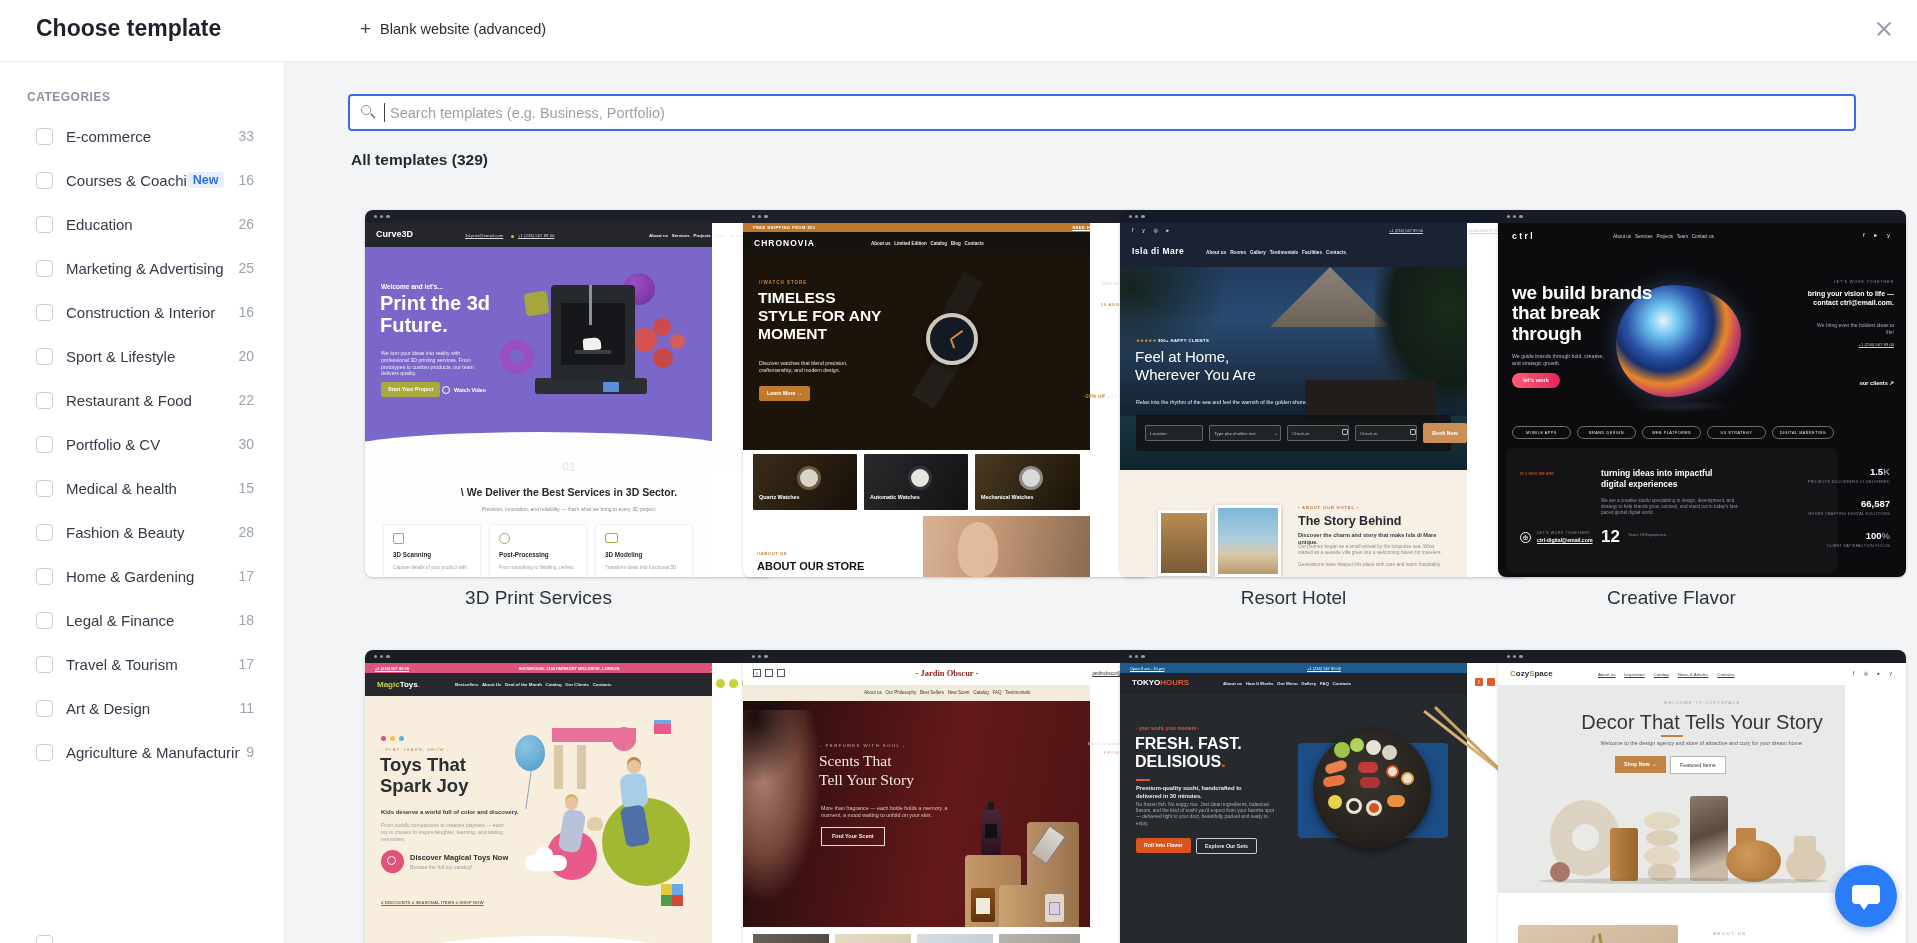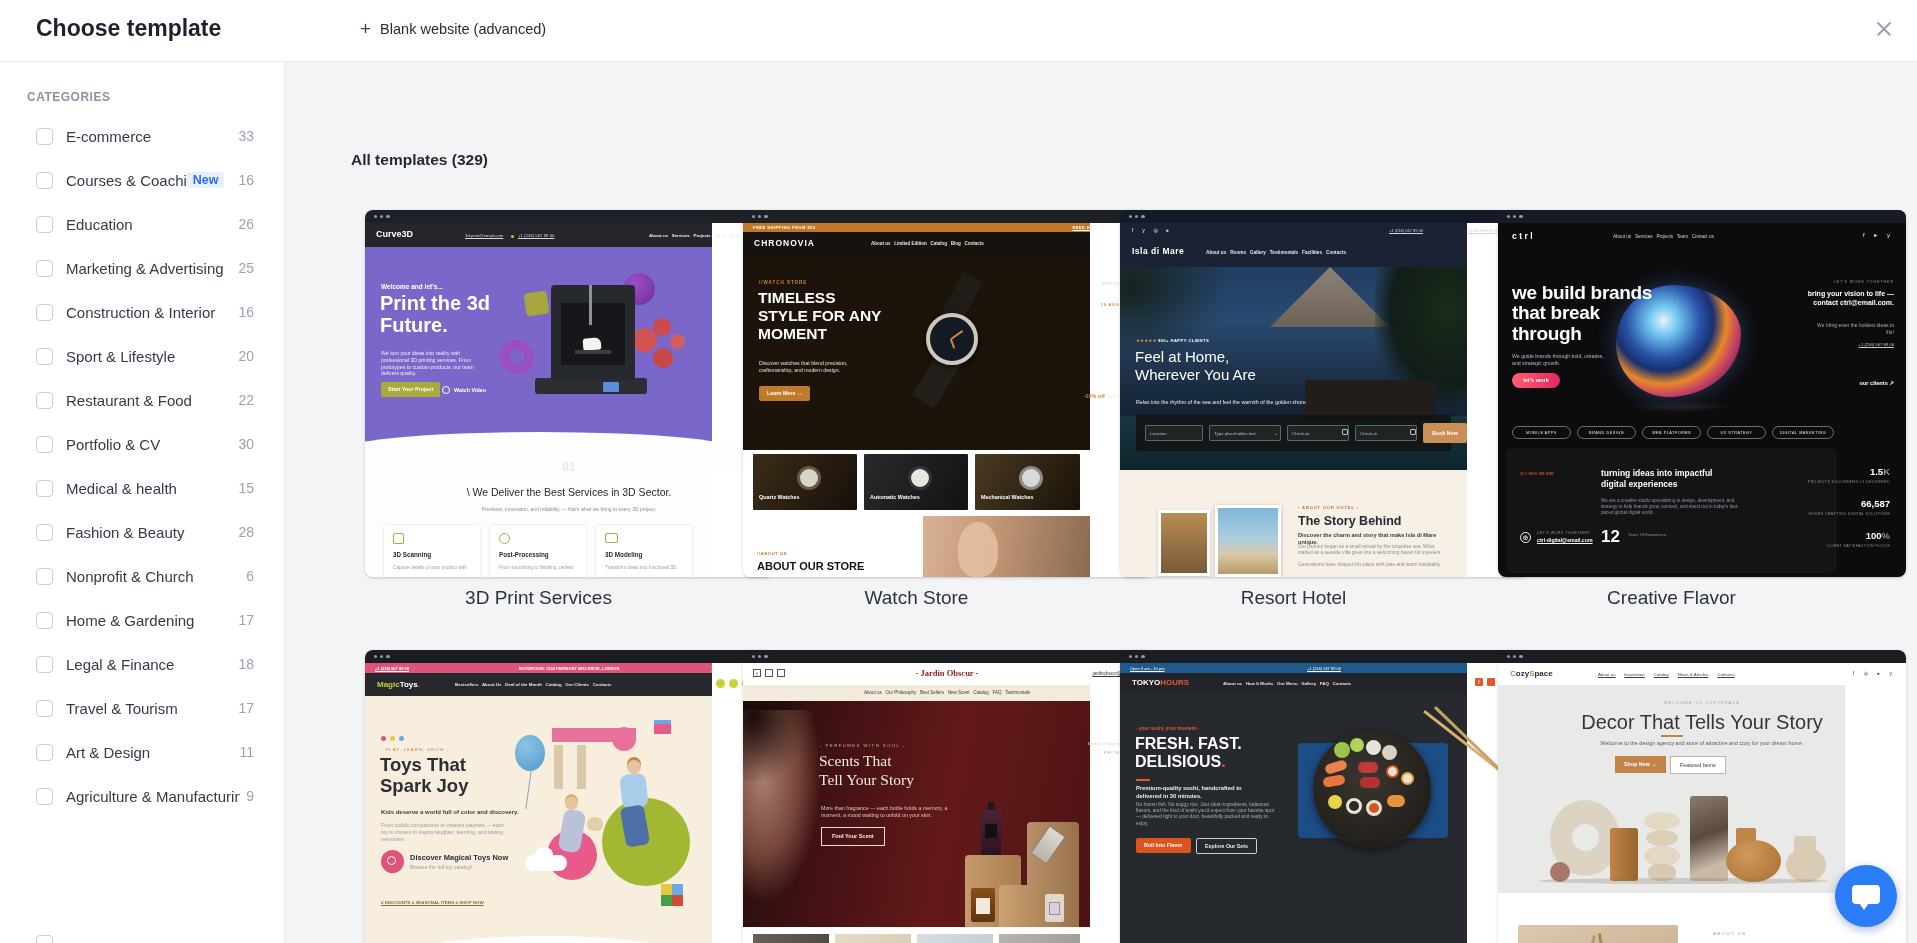--- a/index.html
+++ b/index.html
@@ -111,25 +111,20 @@
       <span class="cl">Medical &amp; health</span>
       <span class="cc">15</span>
     </div>
   <div class="cat">
       <span class="cb"></span>
       <span class="cl">Fashion &amp; Beauty</span>
       <span class="cc">28</span>
     </div>
   <div class="cat">
       <span class="cb"></span>
-      <span class="cl">Nonprofit &amp; Church</span>
-      <span class="cc">6</span>
-    </div>
-  <div class="cat">
-      <span class="cb"></span>
       <span class="cl">Home &amp; Gardening</span>
       <span class="cc">17</span>
     </div>
   <div class="cat">
       <span class="cb"></span>
       <span class="cl">Legal &amp; Finance</span>
       <span class="cc">18</span>
     </div>
   <div class="cat">
       <span class="cb"></span>
@@ -143,20 +138,25 @@
     </div>
   <div class="cat">
       <span class="cb"></span>
       <span class="cl">Agriculture &amp; Manufacturing</span>
       <span class="cc">9</span>
     </div>
   <span class="cbpart"></span>
 </aside>
 
 <main class="mn">
+  <div class="sw">
+    <input type="text" placeholder="Search templates (e.g. Business, Portfolio)" style="">
+    <span class="sicon"></span>
+    <span class="caret"></span>
+  </div>
   <div class="allh">All templates (329)</div>
 
   <section class="tpl" style="left:80px;top:148px">
     <div class="pv">
       <div class="chrome">
           <i></i>
           <i></i>
           <i></i>
         </div>
       <div class="abs" style="left:0;top:13px;width:347px;height:24px;background:#24262b"></div>
@@ -185,21 +185,21 @@
       <p class="t" style="left:16px;top:73px;font-size:6.5px;font-weight:700;color:#fff">Welcome and let's...</p>
       <p class="t" style="left:15px;top:83px;width:118px;font-size:20px;font-weight:700;color:#fff;line-height:1.08">Print the 3d Future.</p>
       <p class="t" style="left:16px;top:140px;width:108px;font-size:5.2px;color:rgba(255,255,255,.88)">We turn your ideas into reality with professional 3D printing services. From prototypes to custom products, our team delivers quality.</p>
       <p class="t" style="left:16px;top:172px;font-size:5.4px;font-weight:700;color:#fff;background:#a9a93c;padding:4px 7px;border-radius:2px">Start Your Project</p>
       <span class="abs" style="left:77px;top:176px;width:8px;height:8px;border:1px solid #fff;border-radius:50%"></span>
       <p class="t" style="left:89px;top:177px;font-size:5.4px;font-weight:700;color:#fff">Watch Video</p>
 
       <div class="abs" style="left:-30px;top:222px;width:410px;height:40px;background:#fdfdfe;border-radius:50% 50% 0 0"></div>
       <div class="abs" style="left:0;top:248px;width:347px;height:119px;background:#fdfdfe"></div>
       <p class="t ctr" style="top:250px;font-size:12px;font-weight:700;color:#e9eaee">01</p>
-      <p class="t ctr" style="top:276px;font-size:10.5px;font-weight:400;color:#26292e">\ We Deliver the Best Services in 3D Sector.</p>
+      <p class="t ctr" style="top:276px;font-size:10.5px;font-weight:700;color:#26292e">\ We Deliver the Best Services in 3D Sector.</p>
       <p class="t ctr" style="top:296px;font-size:5px;color:#8a8f99">Precision, innovation, and reliability — that's what we bring to every 3D project.</p>
       <div class="abs" style="left:18px;top:314px;width:98px;height:60px;background:#fff;border:1px solid #eef0f3;border-radius:3px;box-shadow:0 1px 3px rgba(0,0,0,.05)">
         <span class="abs" style="left:9px;top:8px;width:11px;height:11px;border:1.4px solid #a9a93c;border-radius:2px"></span>
         <p class="t" style="left:9px;top:26px;font-size:6.3px;font-weight:700;color:#26292e">3D Scanning</p>
         <p class="t" style="left:9px;top:40px;width:82px;font-size:4.7px;color:#9aa0ab">Capture details of your product with</p>
       </div>
       <div class="abs" style="left:124px;top:314px;width:98px;height:60px;background:#fff;border:1px solid #eef0f3;border-radius:3px;box-shadow:0 1px 3px rgba(0,0,0,.05)">
         <span class="abs" style="left:9px;top:8px;width:11px;height:11px;border:1.4px solid #a9a93c;border-radius:50%"></span>
         <p class="t" style="left:9px;top:26px;font-size:6.3px;font-weight:700;color:#26292e">Post-Processing</p>
         <p class="t" style="left:9px;top:40px;width:82px;font-size:4.7px;color:#9aa0ab">From smoothing to finishing, perfect</p>
@@ -259,21 +259,20 @@
         <span class="abs" style="left:44px;top:12px;width:24px;height:24px;border-radius:50%;background:#d9d9d9;border:3px solid #8a8a88"></span>
         <p class="t" style="left:6px;top:40px;font-size:5.4px;font-weight:700;color:#fff">Mechanical Watches</p>
       </div>
 
       <div class="abs" style="left:0;top:306px;width:347px;height:61px;background:#fff"></div>
       <div class="abs" style="left:180px;top:306px;width:167px;height:61px;background:linear-gradient(100deg,#d9b296 0%,#c49878 40%,#8a6a50 100%)"></div>
       <span class="abs" style="left:215px;top:312px;width:40px;height:55px;border-radius:50% 50% 40% 40%;background:#e8c3a8;opacity:.8"></span>
       <p class="t" style="left:14px;top:341px;font-size:4.2px;font-weight:700;letter-spacing:.6px;color:#c07a2b">//ABOUT US</p>
       <p class="t" style="left:14px;top:349px;font-size:11px;font-weight:800;color:#17130e">ABOUT OUR STORE</p>
     </div>
-    <div class="nm">Watch Store</div>
   </section>
 
   <section class="tpl" style="left:835px;top:148px">
     <div class="pv">
       <div class="chrome" style="background:#141a29">
           <i></i>
           <i></i>
           <i></i>
         </div>
       <div class="abs" style="left:0;top:13px;width:347px;height:44px;background:#1b2233"></div>

